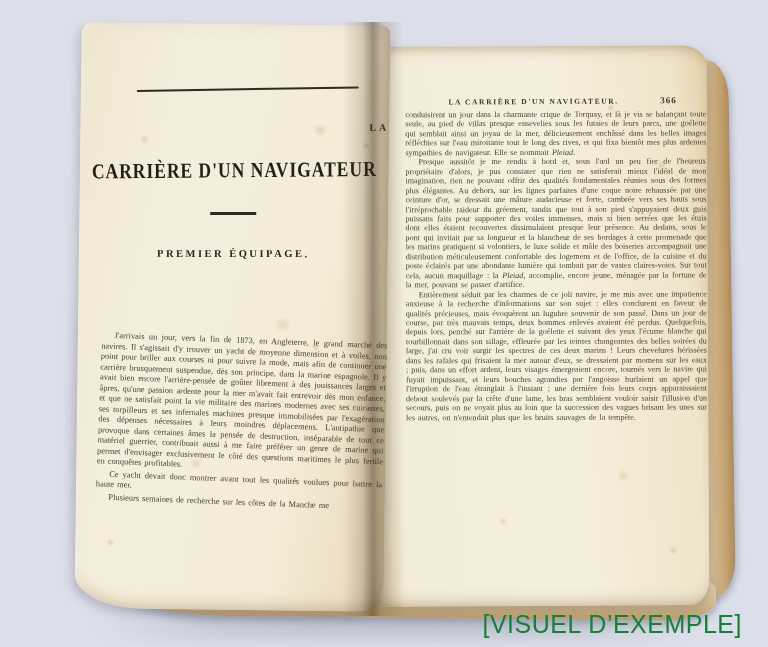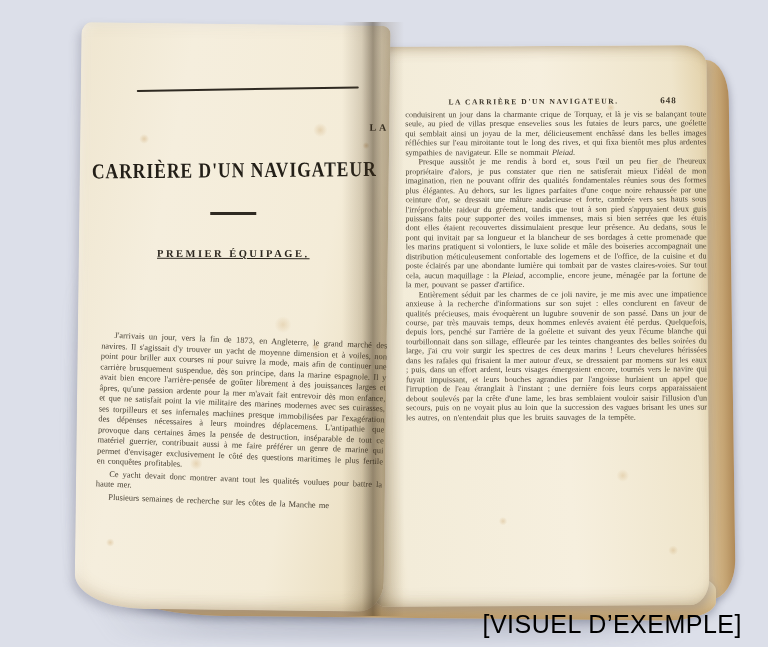--- a/index.html
+++ b/index.html
@@ -105,21 +105,20 @@
   }
   .lp-section {
     position: absolute;
     left: 0; top: 224px; width: 100%;
     text-align: center;
     font-weight: bold;
     font-size: 10.5px;
     letter-spacing: 2.5px;
     color: #2b261e;
     transform: rotate(-0.6deg);
-    text-decoration: underline;
   }
   .lp-body {
     position: absolute;
     left: 24px; top: 308px;
     width: 286px;
     transform: rotate(1.5deg);
     transform-origin: left top;
   }
   .body-text p {
     margin: 0 0 2px 0;
@@ -201,21 +200,21 @@
     pointer-events: none;
   }
 
   .watermark {
     position: absolute;
     right: 26px; bottom: 8px;
     font-family: "Liberation Sans", sans-serif;
     font-size: 25px;
     font-weight: normal;
     letter-spacing: 0.5px;
-    color: #000000;
+    color: #15803d;
     z-index: 6;
   }
 
   i { }
 </style>
 </head>
 <body>
 
 <div class="scene">
 
@@ -232,21 +231,21 @@
     <div class="lp-body body-text">
         <p>J'arrivais un jour, vers la fin de 1873, en Angleterre, le grand marché des navires. Il s'agissait d'y trouver un yacht de moyenne dimension et à voiles, non point pour briller aux courses ni pour suivre la mode, mais afin de continuer une carrière brusquement suspendue, dès son principe, dans la marine espagnole. Il y avait bien encore l'arrière-pensée de goûter librement à des jouissances larges et âpres, qu'une passion ardente pour la mer m'avait fait entrevoir dès mon enfance, et que ne satisfait point la vie militaire des marines modernes avec ses cuirasses, ses torpilleurs et ses infernales machines presque immobilisées par l'exagération des dépenses nécessaires à leurs moindres déplacemens. L'antipathie que provoque dans certaines âmes la pensée de destruction, inséparable de tout ce matériel guerrier, contribuait aussi à me faire préférer un genre de marine qui permet d'envisager exclusivement le côté des questions maritimes le plus fertile en conquêtes profitables.</p>
         <p>Ce yacht devait donc montrer avant tout les qualités voulues pour battre la haute mer.</p>
         <p>Plusieurs semaines de recherche sur les côtes de la Manche me</p>
       </div>
   </div>
 
   <div class="right-page">
     <div class="rp-header">
       <span class="running-title">LA CARRIÈRE D'UN NAVIGATEUR.</span>
-      <span class="page-number">648</span>
+      <span class="page-number">366</span>
     </div>
     <div class="rp-body body-text">
         <p class="no-indent">conduisirent un jour dans la charmante crique de Torquay, et là je vis se balançant toute seule, au pied de villas presque ensevelies sous les futaies de leurs parcs, une goélette qui semblait ainsi un joyau de la mer, délicieusement enchâssé dans les belles images réfléchies sur l'eau miroitante tout le long des rives, et qui fixa bientôt mes plus ardentes sympathies de navigateur. Elle se nommait <i>Pleiad</i>.</p>
         <p>Presque aussitôt je me rendis à bord et, sous l'œil un peu fier de l'heureux propriétaire d'alors, je pus constater que rien ne satisferait mieux l'idéal de mon imagination, rien ne pouvant offrir des qualités fondamentales réunies sous des formes plus élégantes. Au dehors, sur les lignes parfaites d'une coque noire rehaussée par une ceinture d'or, se dressait une mâture audacieuse et forte, cambrée vers ses hauts sous l'irréprochable raideur du gréement, tandis que tout à son pied s'appuyaient deux guis puissans faits pour supporter des voiles immenses, mais si bien serrées que les étuis dont elles étaient recouvertes dissimulaient presque leur présence. Au dedans, sous le pont qui invitait par sa longueur et la blancheur de ses bordages à cette promenade que les marins pratiquent si volontiers, le luxe solide et mâle des boiseries accompagnait une distribution méticuleusement confortable des logemens et de l'office, de la cuisine et du poste éclairés par une abondante lumière qui tombait par de vastes claires-voies. Sur tout cela, aucun maquillage : la <i>Pleiad</i>, accomplie, encore jeune, ménagée par la fortune de la mer, pouvant se passer d'artifice.</p>
         <p>Entièrement séduit par les charmes de ce joli navire, je me mis avec une impatience anxieuse à la recherche d'informations sur son sujet : elles conclurent en faveur de qualités précieuses, mais évoquèrent un lugubre souvenir de son passé. Dans un jour de course, par très mauvais temps, deux hommes enlevés avaient été perdus. Quelquefois, depuis lors, penché sur l'arrière de la goélette et suivant des yeux l'écume blanche qui tourbillonnait dans son sillage, effleurée par les teintes changeantes des belles soirées du large, j'ai cru voir surgir les spectres de ces deux marins ! Leurs chevelures hérissées dans les rafales qui frisaient la mer autour d'eux, se dressaient par momens sur les eaux ; puis, dans un effort ardent, leurs visages émergeaient encore, tournés vers le navire qui fuyait impuissant, et leurs bouches agrandies par l'angoisse hurlaient un appel que l'irruption de l'eau étranglait à l'instant ; une dernière fois leurs corps apparaissaient debout soulevés par la crête d'une lame, les bras semblaient vouloir saisir l'illusion d'un secours, puis on ne voyait plus au loin que la succession des vagues brisant les unes sur les autres, on n'entendait plus que les bruits sauvages de la tempête.</p>
       </div>
   </div>
 
   <div class="gutter-shadow"></div>
 

